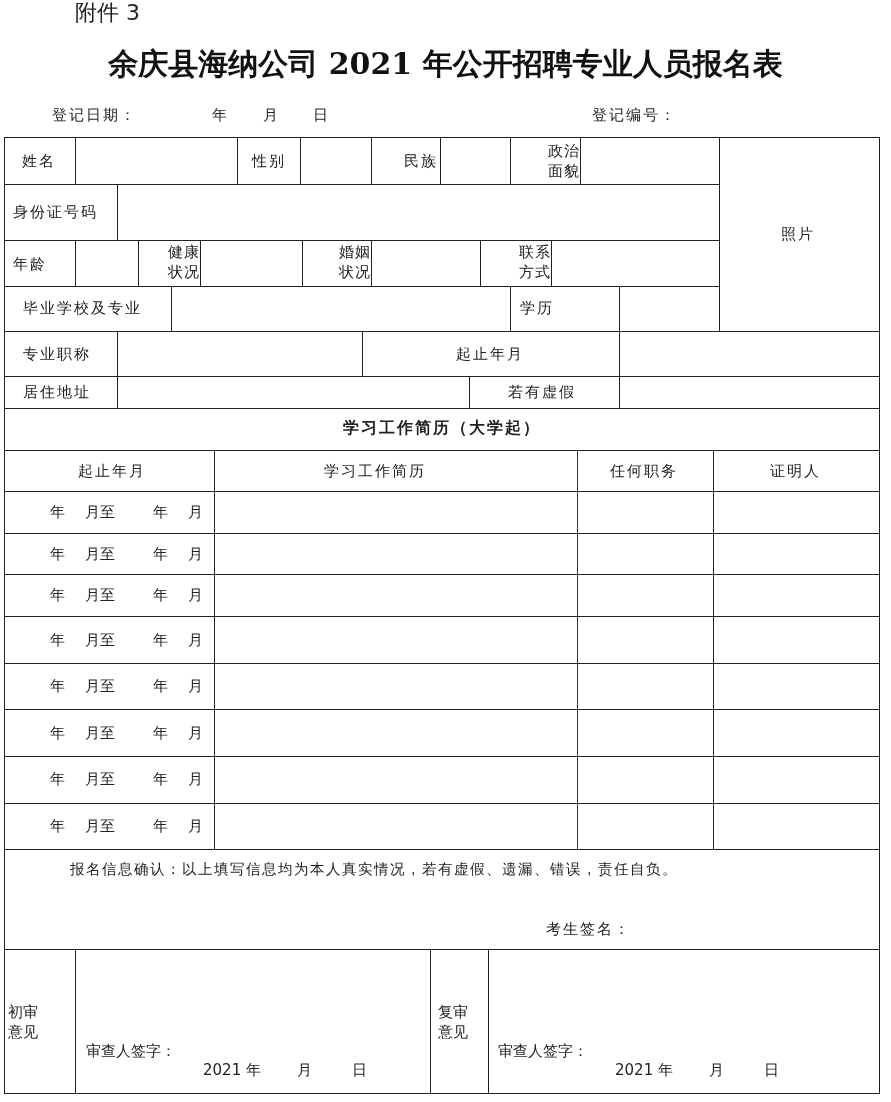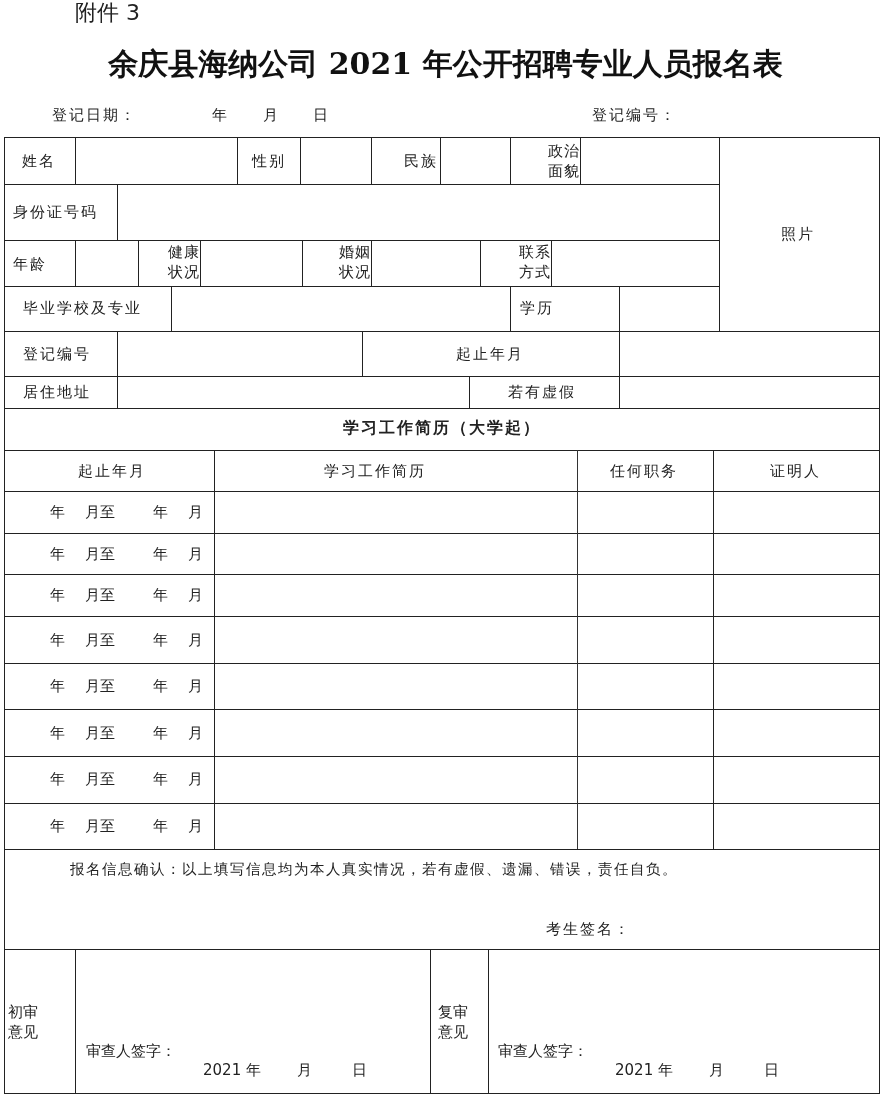--- a/index.html
+++ b/index.html
@@ -129,21 +129,21 @@
   <div>联系</div>
   <div>方式</div>
 </div>
 <div class="cell" style="left:552px;top:241px;width:166px;height:45px;"></div>
 
 <div class="lbl" style="left:23px;top:299px;">毕业学校及专业</div>
 <div class="cell" style="left:172px;top:287px;width:337px;height:44px;"></div>
 <div class="lbl" style="left:520px;top:299px;">学历</div>
 <div class="cell" style="left:620px;top:287px;width:98px;height:44px;"></div>
 
-<div class="lbl" style="left:23px;top:345px;">登记编号</div>
+<div class="lbl" style="left:23px;top:345px;">专业职称</div>
 <div class="cell" style="left:118px;top:332px;width:243px;height:44px;"></div>
 <div class="lbl" style="left:456px;top:345px;">起止年月</div>
 <div class="cell" style="left:620px;top:332px;width:259px;height:44px;"></div>
 
 <div class="lbl" style="left:23px;top:383px;">居住地址</div>
 <div class="cell" style="left:118px;top:377px;width:350px;height:31px;"></div>
 <div class="lbl" style="left:508px;top:383px;">若有虚假</div>
 <div class="cell" style="left:620px;top:377px;width:259px;height:31px;"></div>
 
 <div class="lbl section-title" style="left:0;width:884px;top:419px;text-align:center;">学习工作简历（大学起）</div>

